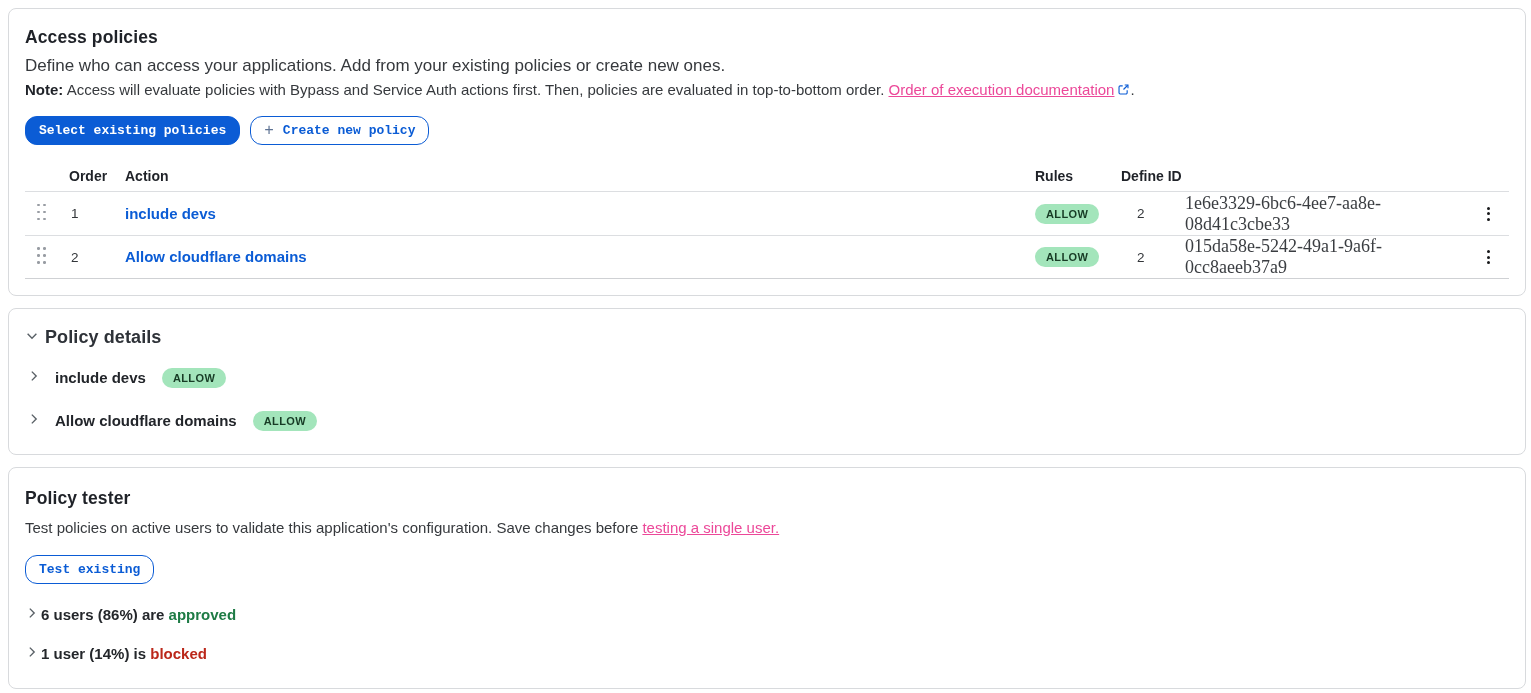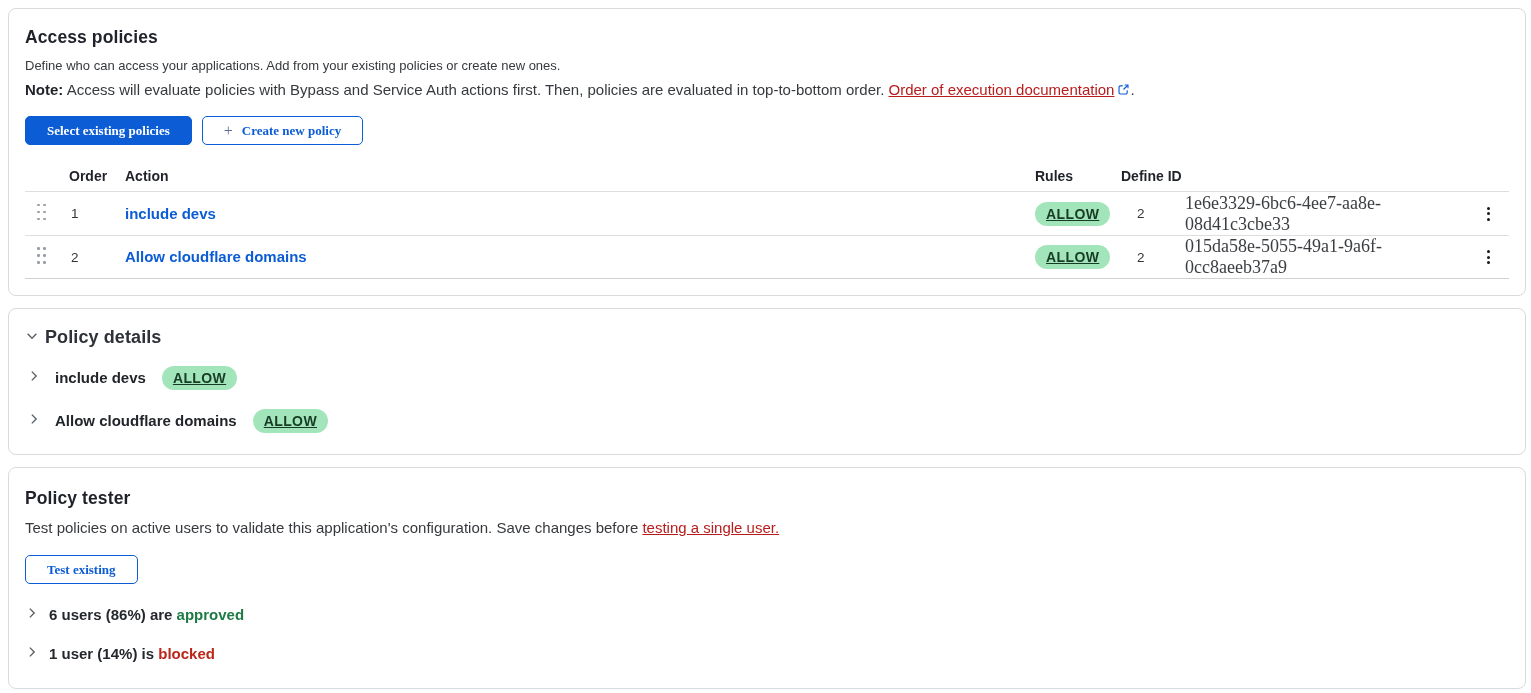--- a/index.html
+++ b/index.html
@@ -22,41 +22,41 @@
 
   
   .h1 {
     font-size: 17.5px;
     font-weight: 700;
     color: #1f2228;
     letter-spacing: .1px;
     margin: 4px 0 6px 0;
   }
   .desc {
-    font-size: 13px;
+    font-size: 17px;
     color: #36393d;
     line-height: 24px;
   }
   .note { font-size: 15px; color: #36393d; line-height: 24px; }
   .note b { color: #1f2228; }
   a.link {
-    color: #b91c1c;
+    color: #ec4899;
     text-decoration: underline;
     cursor: pointer;
   }
   .ext-icon { display: inline-block; vertical-align: -1px; margin-left: 3px; }
 
   
   .btn-row { display: flex; gap: 10px; margin-top: 13px; align-items: center; }
   .btn {
-    font-family: Liberation Serif, serif;
+    font-family: Liberation Mono, monospace;
     font-size: 13px;
     font-weight: 700;
-    border-radius: 5px;
-    padding: 6px 21px;
+    border-radius: 12px;
+    padding: 6px 13px;
     cursor: pointer;
     line-height: 15px;
   }
   .btn-primary {
     background: #0b5cd5;
     color: #ffffff;
     border: 1px solid #0b5cd5;
   }
   .btn-outline {
     background: #ffffff;
@@ -94,26 +94,25 @@
     text-decoration: none;
     cursor: pointer;
   }
   .cell-rules { font-size: 13.5px; color: #33363a; padding-left: 16px; }
   .cell-id { font-size: 18px; color: #3a3d41; font-family: Liberation Serif, serif; }
 
   .badge {
     display: inline-block;
     background: #a3e5bb;
     color: #173b25;
-    font-size: 14px;
+    font-size: 11px;
     font-weight: 700;
     letter-spacing: .4px;
     padding: 4px 11px;
     border-radius: 999px;
-    text-decoration: underline;
   }
 
   .drag-handle {
     width: 14px; height: 20px;
     display: grid;
     grid-template-columns: repeat(2, 4px);
     grid-template-rows: repeat(3, 4px);
     gap: 3px 2px;
     margin-left: 12px;
     cursor: grab;
@@ -144,21 +143,21 @@
     height: 27px;
   }
   .pd-item-name { font-size: 15px; font-weight: 700; color: #22252a; }
   .pd-item .badge { margin-left: 2px; }
 
   
   .pt-inner { padding: 16px 16px 26px 16px; }
   .pt-desc { font-size: 15px; color: #36393d; line-height: 25px; margin-top: 3px; }
   .pt-btn { margin-top: 15px; }
   .pt-result {
-    display: flex; align-items: center; gap: 10px;
+    display: flex; align-items: center; gap: 2px;
     margin-top: 22px;
     cursor: pointer; background: none; border: none; padding: 0;
     font-family: "Liberation Sans", sans-serif;
     justify-content: flex-end;
   }
   .pt-result-text { font-size: 15px; font-weight: 600; color: #24272b; }
   .status-approved { color: #1e7b45; font-weight: 600; }
   .status-blocked { color: #bb271a; font-weight: 700; }
 
   .chev { flex: none; display: block; }
@@ -225,21 +224,21 @@
               <span class="dot"></span>
               <span class="dot"></span>
               <span class="dot"></span>
               <span class="dot"></span>
               <span class="dot"></span>
           </button>
           <div class="cell-order">2</div>
           <div class="cell-name"><a>Allow cloudflare domains</a></div>
           <div><span class="badge">ALLOW</span></div>
           <div class="cell-rules">2</div>
-          <div class="cell-id">015da58e-5055-49a1-9a6f-0cc8aeeb37a9</div>
+          <div class="cell-id">015da58e-5242-49a1-9a6f-0cc8aeeb37a9</div>
           <button class="kebab">
             <span class="kdot"></span>
               <span class="kdot"></span>
               <span class="kdot"></span>
           </button>
         </div>
       </div>
     </div>
   </section>
 

